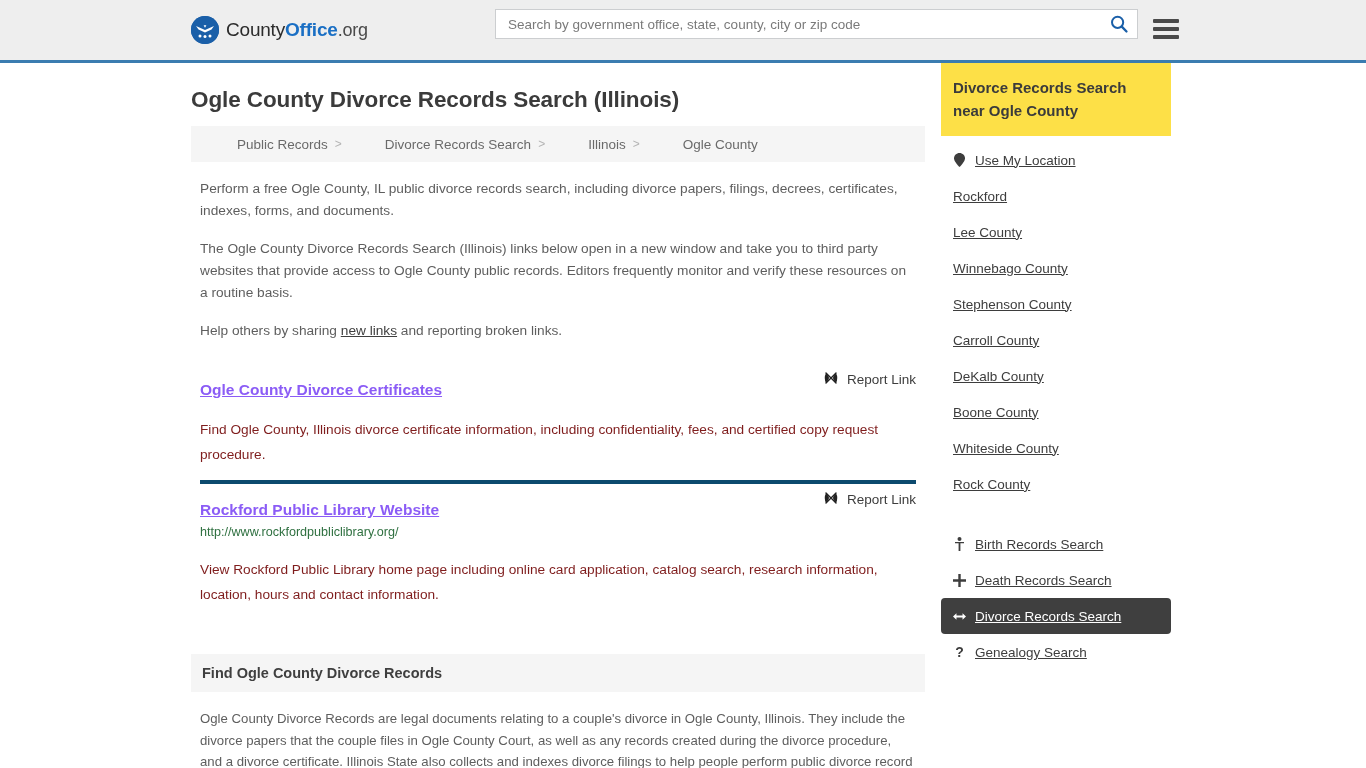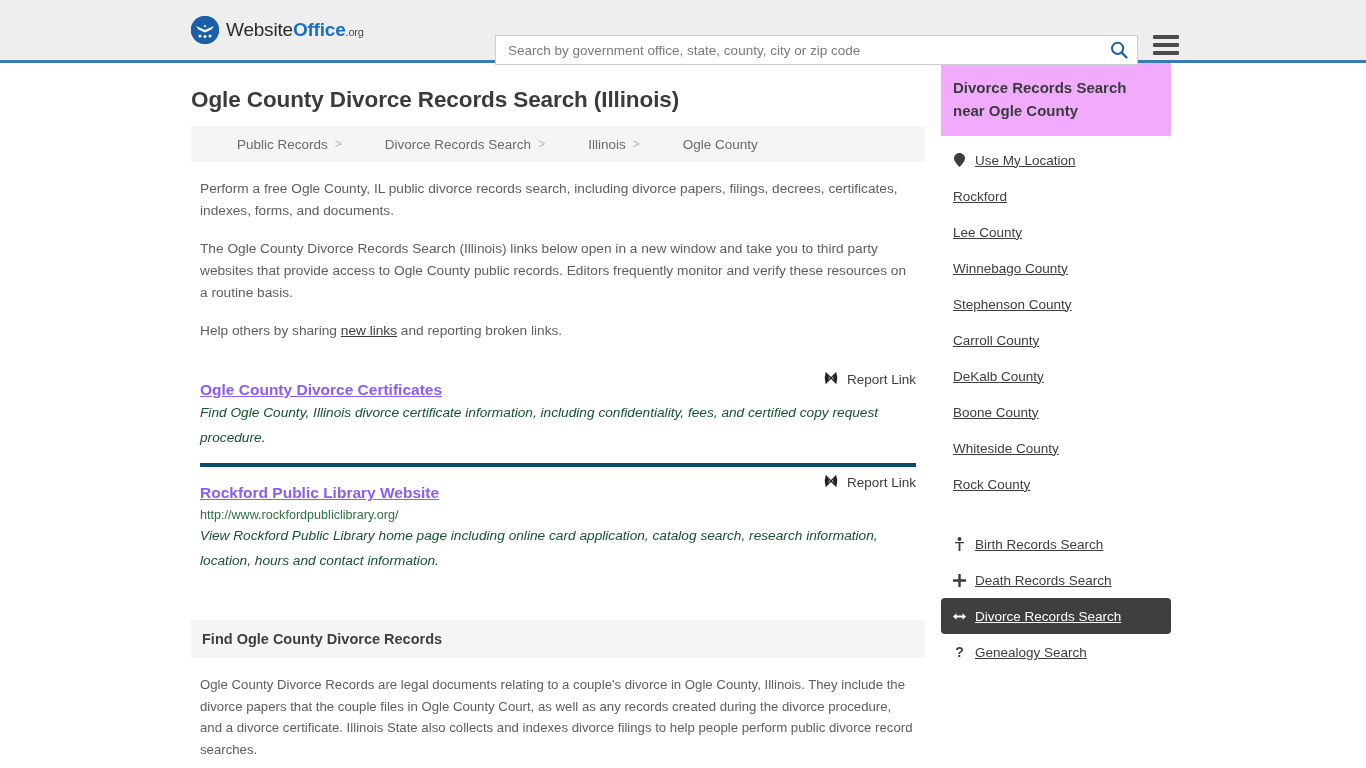--- a/index.html
+++ b/index.html
@@ -40,28 +40,28 @@
     position: relative;
   }
   .logo-mark svg { display:block; }
   .logo-text {
     font-size: 19px;
     letter-spacing: -0.2px;
     color: #2b2b2b;
     font-weight: 400;
   }
   .logo-text .bold { color: #1a6fc4; font-weight: 700; }
-  .logo-text .org { font-size: 11px; color: #4a4a4a; }
+  .logo-text .org { font-size: 18px; color: #4a4a4a; }
 
   .search-area {
     position: absolute;
     left: 495px;
-    top: 35px;
-    display: flex;
-    align-items: flex-start;
+    top: 9px;
+    display: flex;
+    align-items: flex-end;
   }
   .search-box {
     width: 643px;
     height: 30px;
     background: #ffffff;
     border: 1px solid #ccced0;
     display: flex;
     align-items: center;
     padding: 0 8px 0 10px;
   }
@@ -167,23 +167,22 @@
     display: block;
     font-size: 12.6px;
     color: #2f7040;
     margin-top: 6px;
     text-decoration: none;
     cursor: pointer;
   }
   .result-desc {
     font-size: 13.7px;
     line-height: 25px;
-    color: #14532d;
-    margin-top: 1px;
-    font-style: italic;
+    color: #7f1d1d;
+    margin-top: 18px;
   }
 
   
   .section-card { margin-top: 34px; }
   .section-head {
     background: #f5f5f5;
     height: 38px;
     display: flex;
     align-items: center;
     padding: 0 11px;
@@ -194,21 +193,21 @@
   .section-body { padding: 0 9px; }
   .section-body p {
     font-size: 13.2px;
     line-height: 21.5px;
     color: #5e5e5e;
     margin: 16px 0 0 0;
   }
 
   
   .side-head {
-    background: #f0abfc;
+    background: #fde047;
     padding: 13px 12px 14px 12px;
     font-size: 15px;
     font-weight: 700;
     color: #3b3b3b;
     line-height: 23px;
   }
   .side-list { margin-top: 6px; }
   .side-item {
     display: flex;
     align-items: center;
@@ -248,21 +247,21 @@
     <span class="logo-mark">
       <svg width="28" height="28" viewBox="0 0 28 28" aria-hidden="true">
         <circle cx="14" cy="14" r="14" fill="#1a5fa8"></circle>
         <path d="M5 10 L14 14 L23 10 L20.5 13.5 L14 16.5 L7.5 13.5 Z" fill="#ffffff"></path>
         <path d="M12.6 9.2 L14 11.8 L15.4 9.2 Z" fill="#ffffff"></path>
         <circle cx="9" cy="20" r="1.5" fill="#ffffff"></circle>
         <circle cx="14" cy="20.6" r="1.5" fill="#ffffff"></circle>
         <circle cx="19" cy="20" r="1.5" fill="#ffffff"></circle>
       </svg>
     </span>
-    <span class="logo-text"><span>Website</span><span class="bold">Office</span><span class="org">.org</span></span>
+    <span class="logo-text"><span>County</span><span class="bold">Office</span><span class="org">.org</span></span>
   </div>
 
   <div class="search-area">
     <div class="search-box">
       <input type="text" placeholder="Search by government office, state, county, city or zip code" style="">
       <span class="search-icon">
         <svg width="20" height="20" viewBox="0 0 20 20" aria-hidden="true">
           <circle cx="8.6" cy="8.3" r="5.6" fill="none" stroke="#1a5fa8" stroke-width="2"></circle>
           <line x1="12.8" y1="12.6" x2="17.5" y2="17.5" stroke="#1a5fa8" stroke-width="2.3" stroke-linecap="round"></line>
         </svg>

